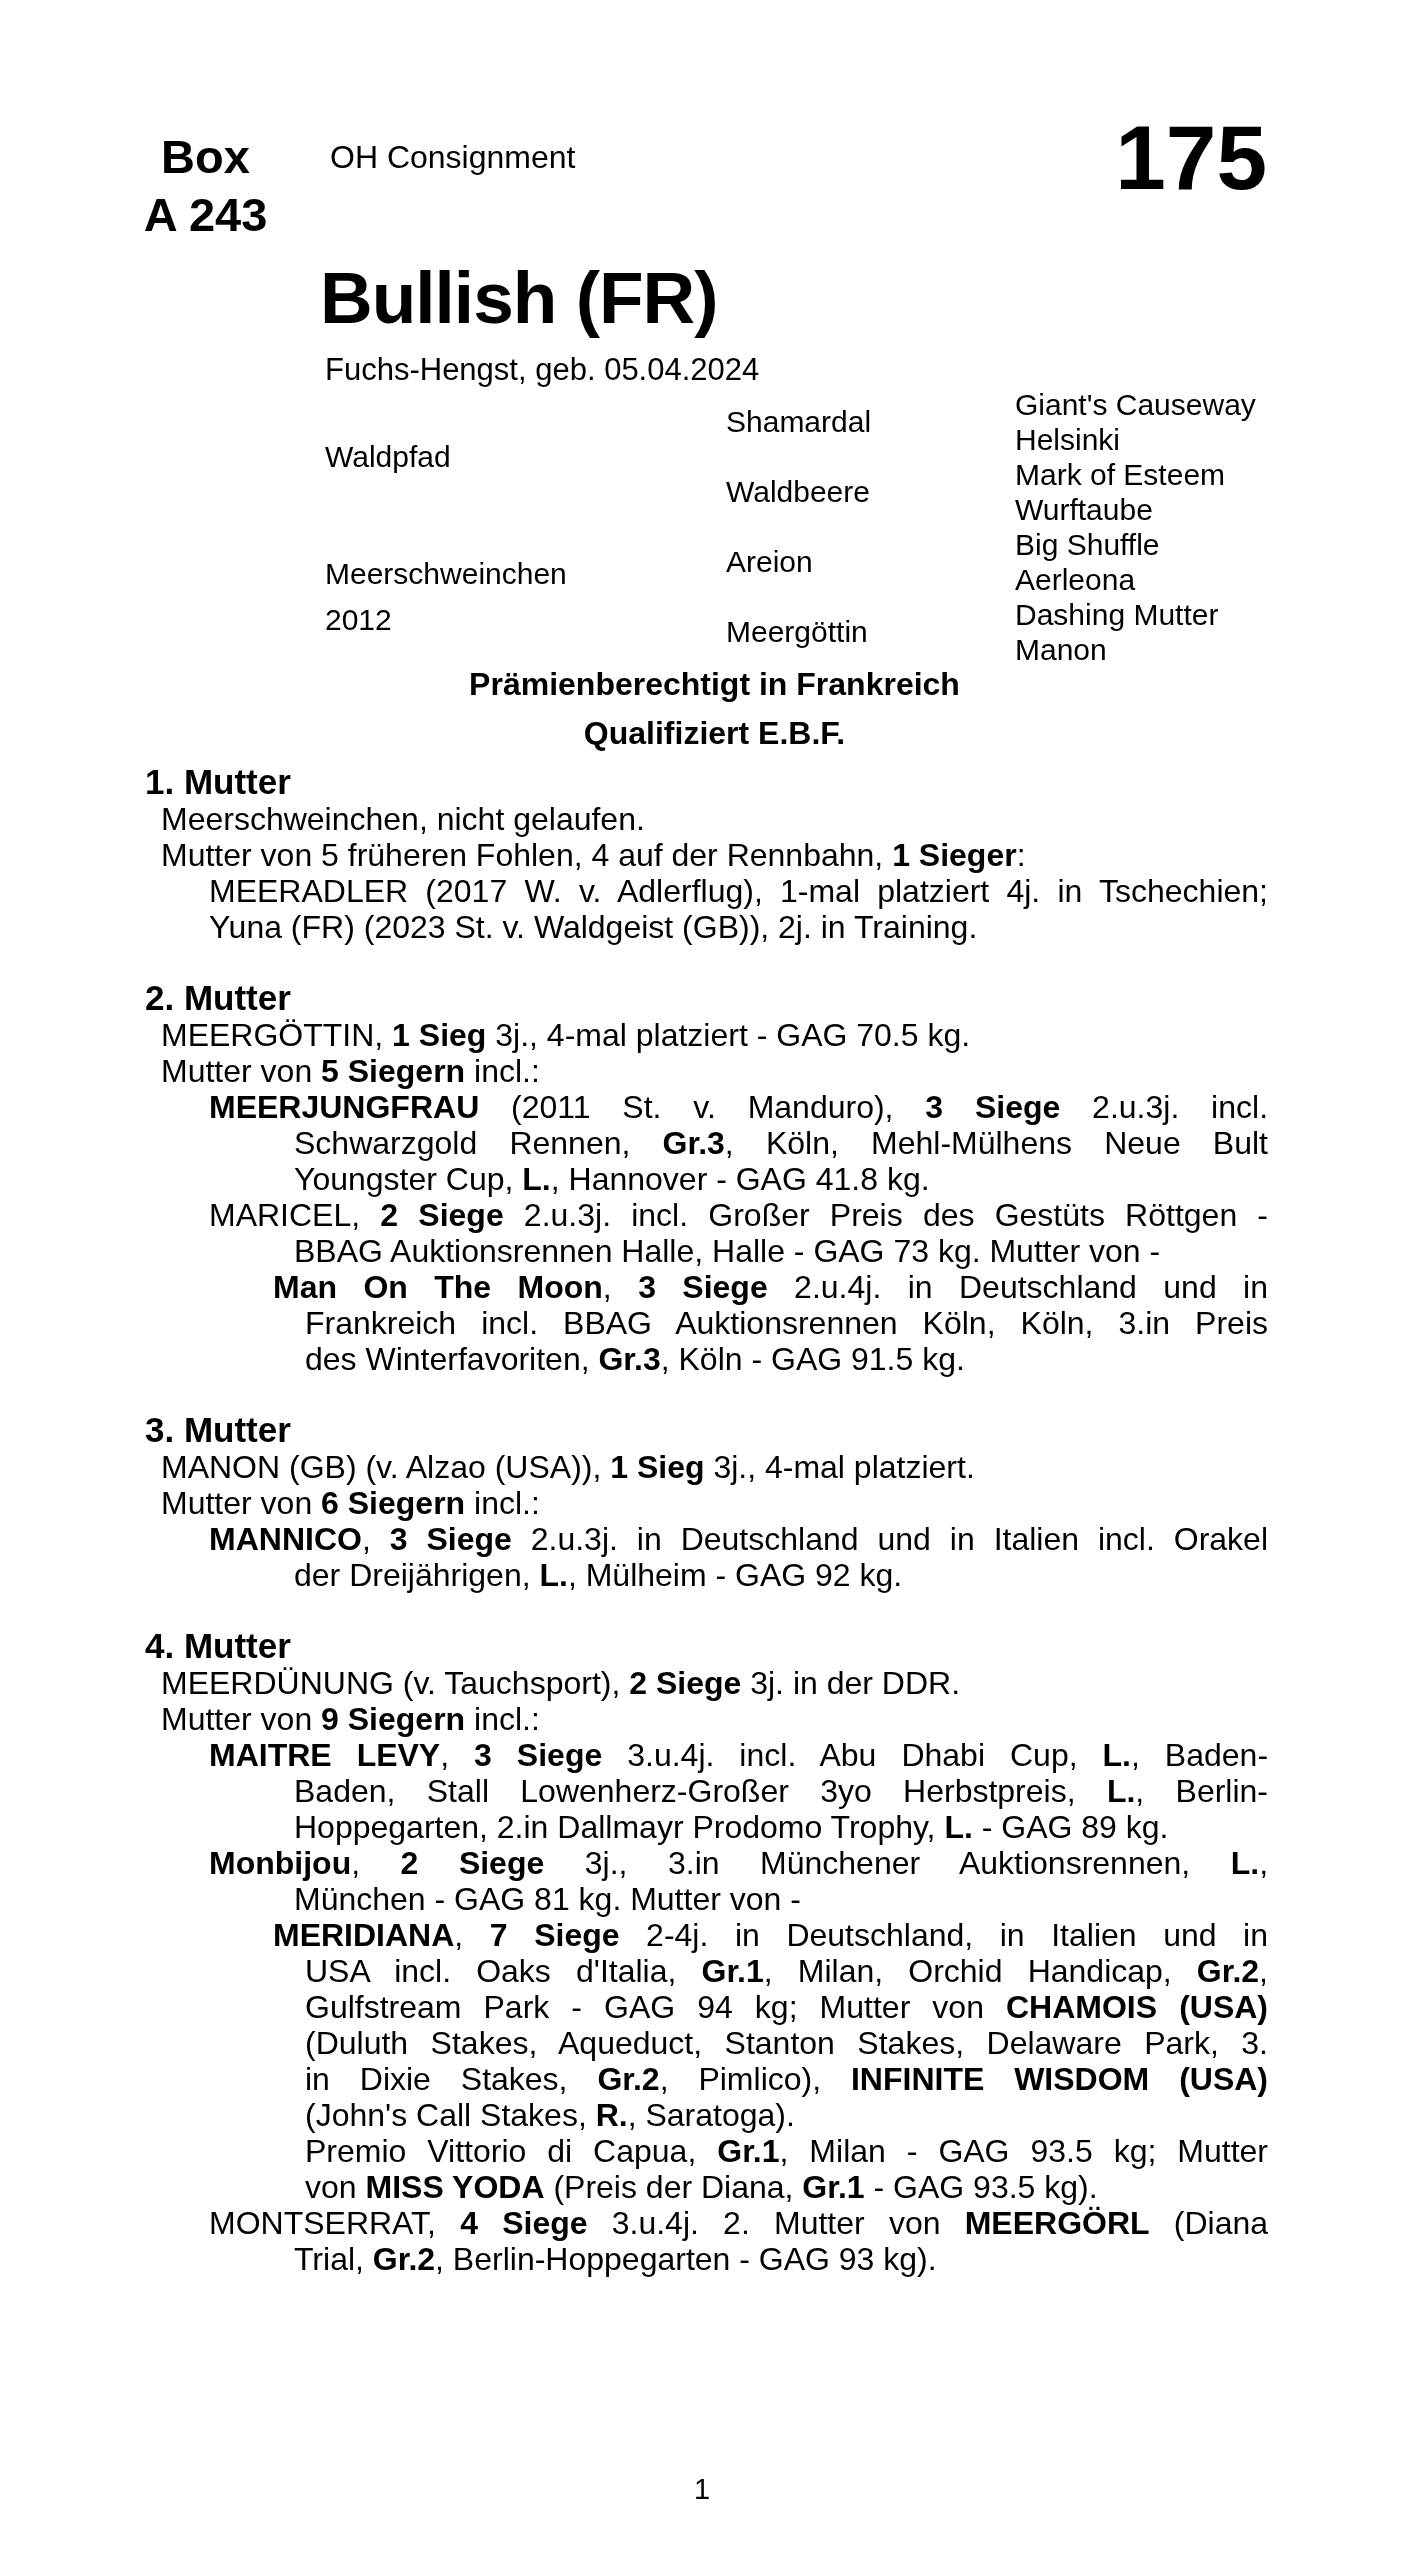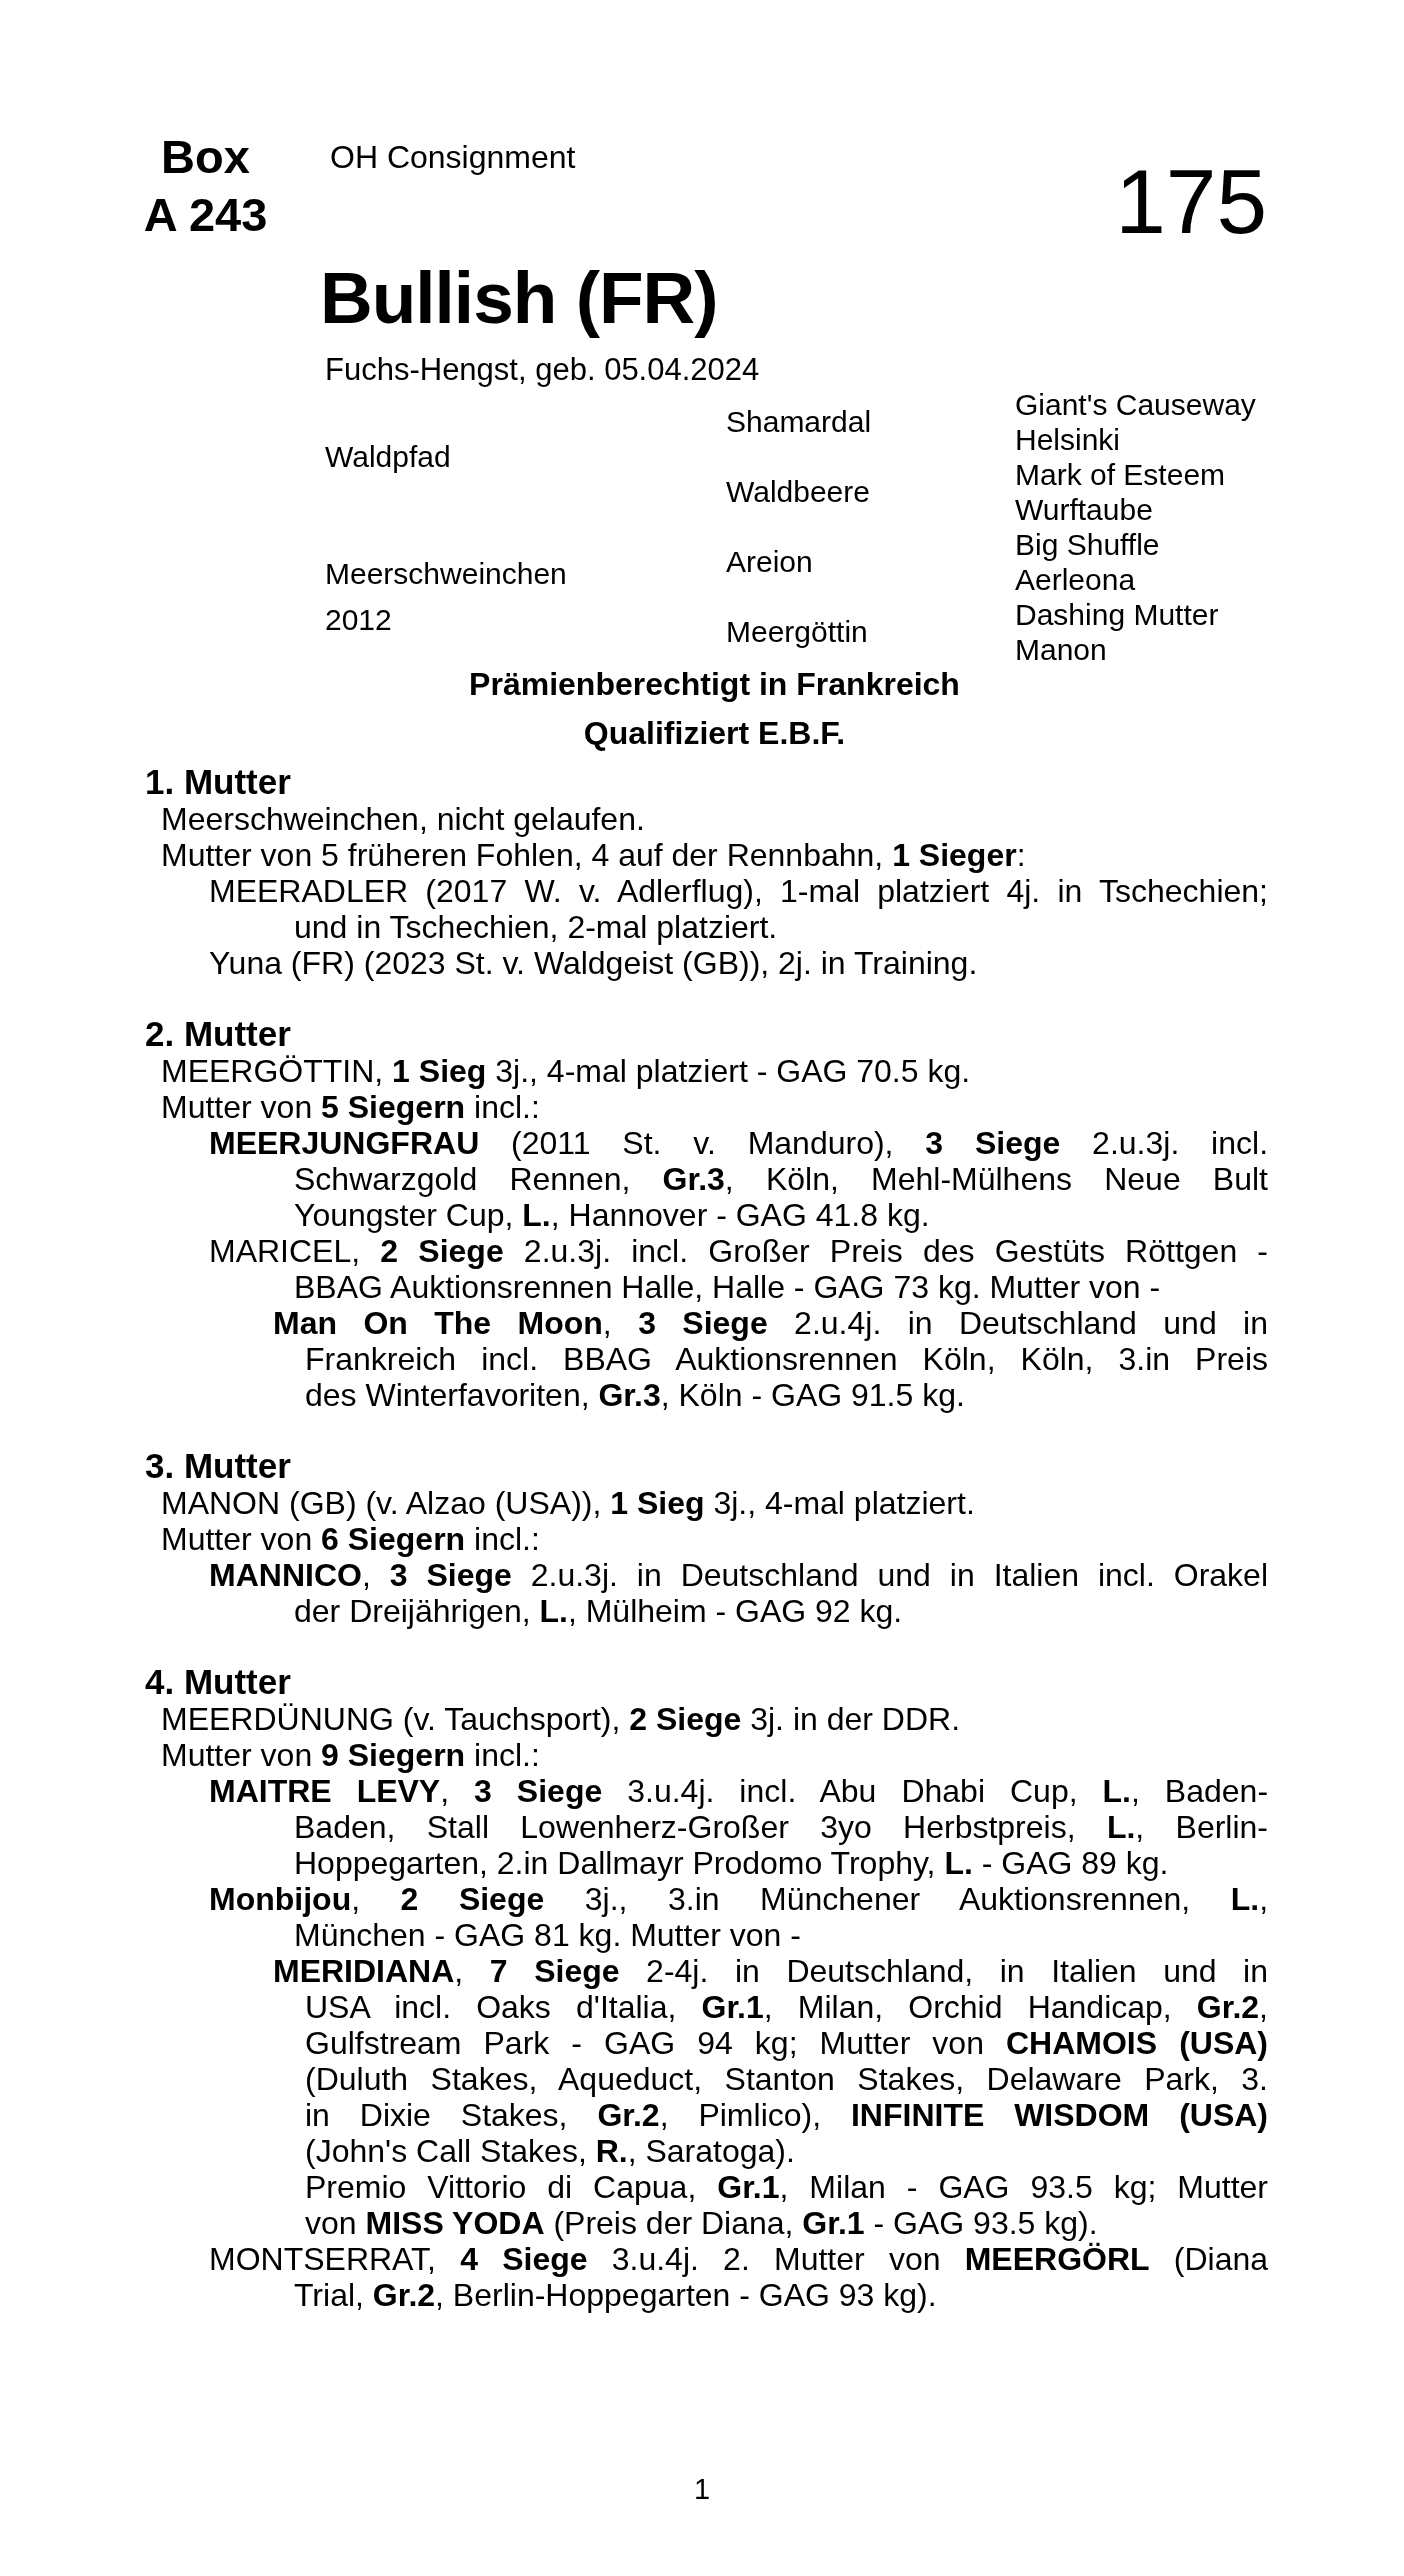--- a/index.html
+++ b/index.html
@@ -25,25 +25,24 @@
   }
   .consignment {
     position: absolute;
     left: 330px; top: 139px;
     font-size: 32px;
     white-space: nowrap;
   }
   .lot-number {
     position: absolute;
     right: 137px; top: 112px;
-    font-weight: 400;
+    font-weight: 700;
     font-size: 91px;
     line-height: 91px;
     white-space: nowrap;
-    margin-top: 44px;
   }
   
   .horse-name {
     position: absolute;
     left: 320px; top: 256px;
     font-weight: 700;
     font-size: 73px;
     letter-spacing: -1px;
     white-space: nowrap;
   }
@@ -163,21 +162,20 @@
     <div class="qual-line">Prämienberechtigt in Frankreich</div>
     <div class="qual-line">Qualifiziert E.B.F.</div>
   </div>
 
   <div class="sections" id="sections">
       <section class="mutter-section">
         <div class="sec-heading">1. Mutter</div>
         <div class="tline body first last"><span>Meerschweinchen, nicht gelaufen.</span></div>
         <div class="tline body first last"><span>Mutter von 5 früheren Fohlen, 4 auf der Rennbahn, </span><span class="b">1 Sieger</span><span>:</span></div>
         <div class="tline l1 first"><span>MEERADLER (2017 W. v. Adlerflug), 1-mal platziert 4j. in Tschechien;</span></div>
-        <div class="tline l1 wrap last"><span>und in Tschechien, 2-mal platziert.</span></div>
         <div class="tline l1 first last"><span>Yuna (FR) (2023 St. v. Waldgeist (GB)), 2j. in Training.</span></div>
       </section>
       <section class="mutter-section">
         <div class="sec-heading">2. Mutter</div>
         <div class="tline body first last"><span>MEERGÖTTIN, </span><span class="b">1 Sieg</span><span> 3j., 4-mal platziert - GAG 70.5 kg.</span></div>
         <div class="tline body first last"><span>Mutter von </span><span class="b">5 Siegern</span><span> incl.:</span></div>
         <div class="tline l1 first"><span class="b">MEERJUNGFRAU</span><span> (2011 St. v. Manduro), </span><span class="b">3 Siege</span><span> 2.u.3j. incl.</span></div>
         <div class="tline l1 wrap"><span>Schwarzgold Rennen, </span><span class="b">Gr.3</span><span>, Köln, Mehl-Mülhens Neue Bult</span></div>
         <div class="tline l1 wrap last"><span>Youngster Cup, </span><span class="b">L.</span><span>, Hannover - GAG 41.8 kg.</span></div>
         <div class="tline l1 first"><span>MARICEL, </span><span class="b">2 Siege</span><span> 2.u.3j. incl. Großer Preis des Gestüts Röttgen -</span></div>

